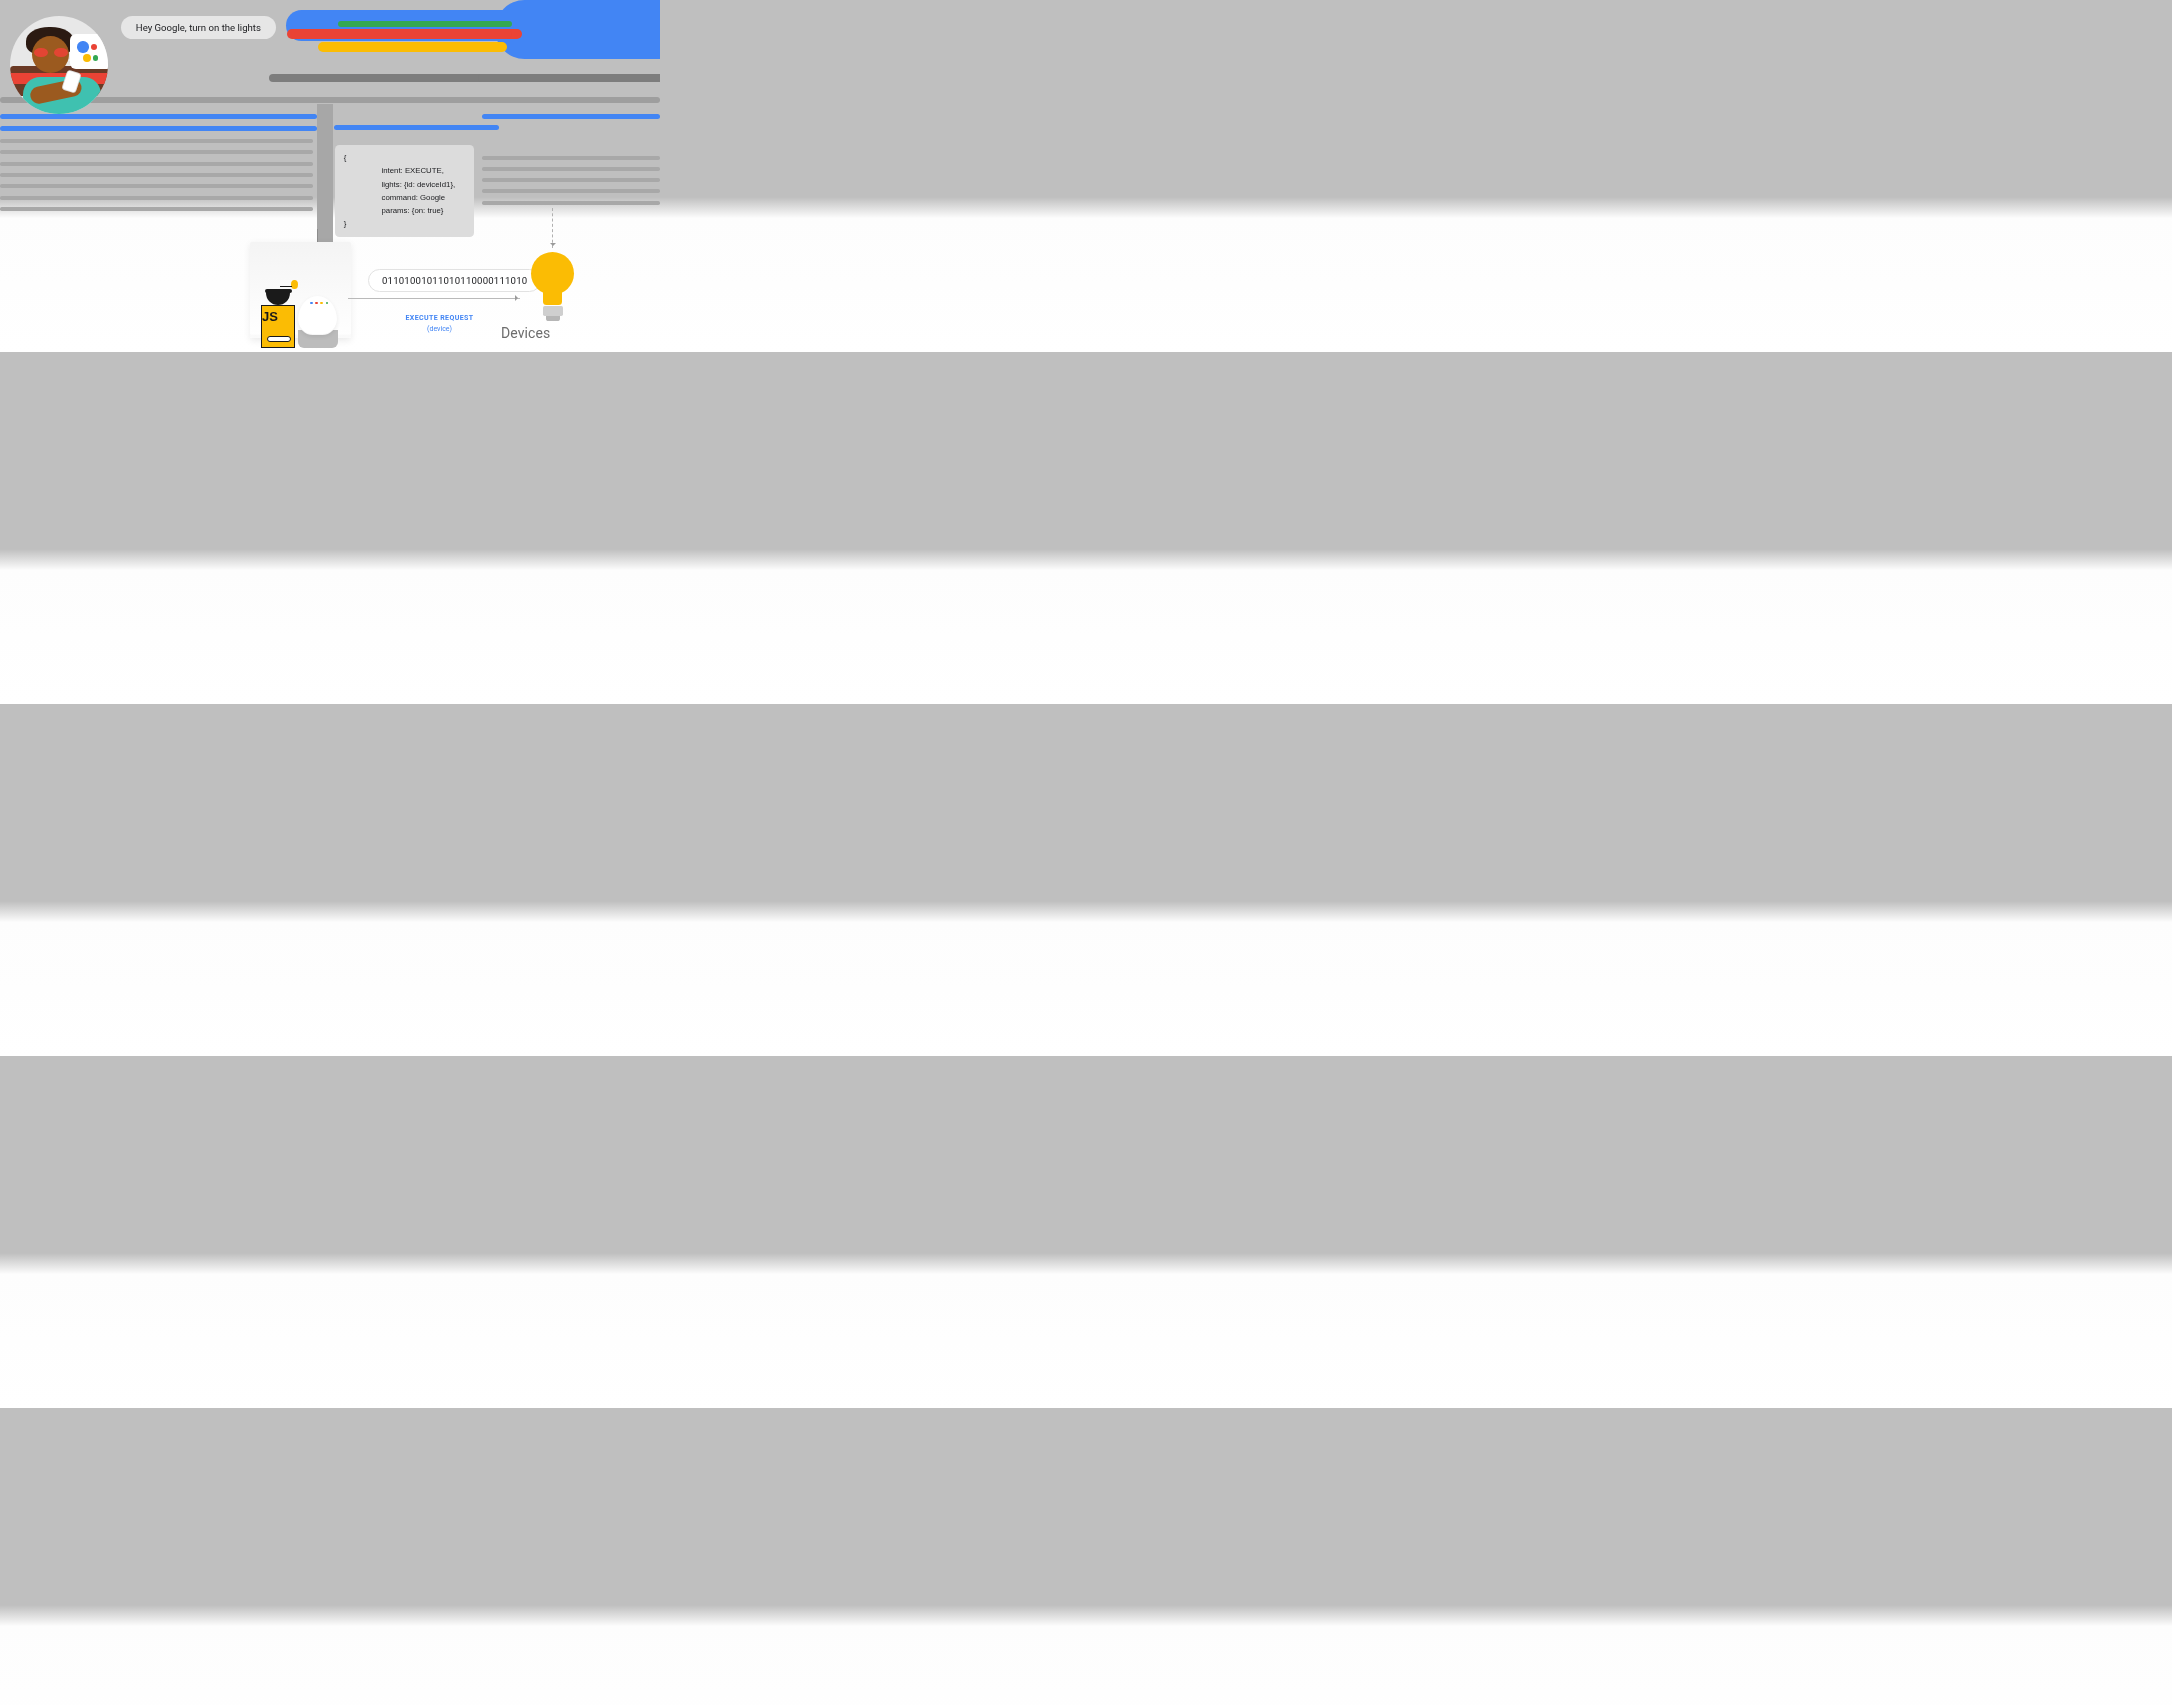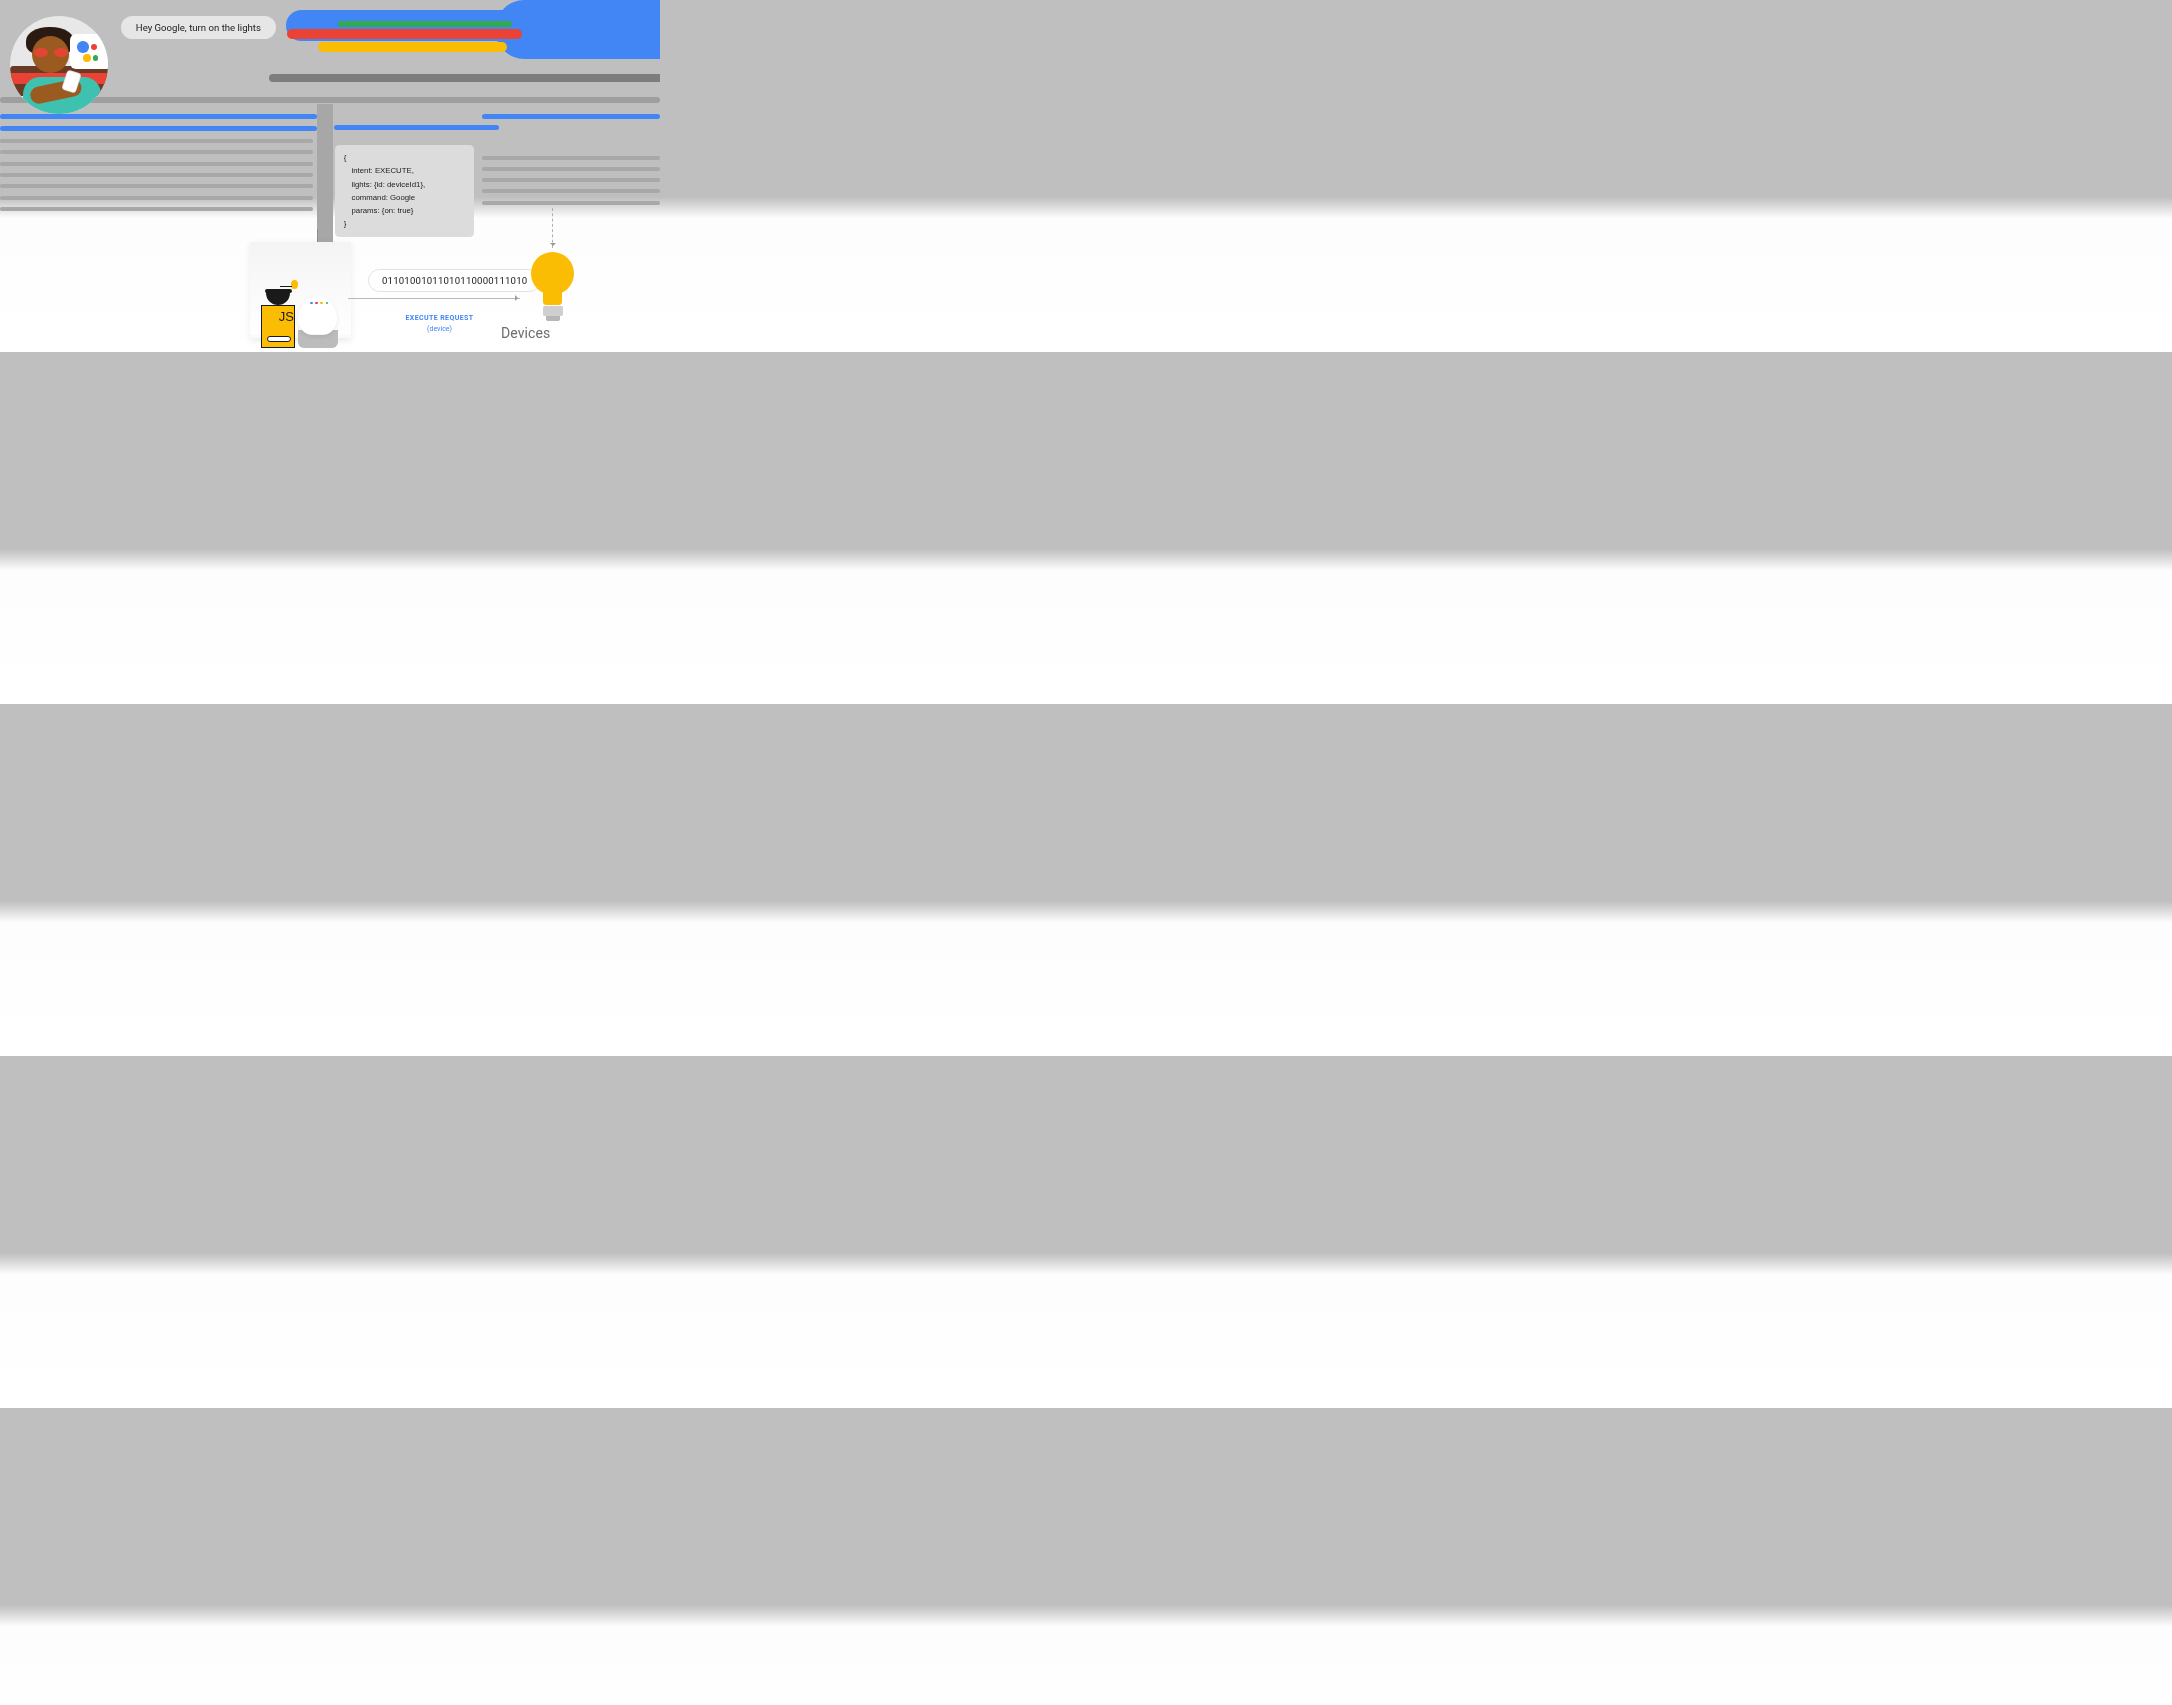--- a/index.html
+++ b/index.html
@@ -87,21 +87,21 @@
   font-size: 9.6px; color:#202124;
 }
 
 
 .json-box {
   position:absolute; top: 145px; left: 335px;
   width: 139px; background: #dcdcdc; border-radius: 4.3px;
   padding: 6px 8.7px; font-size: 7.8px; color:#202124;
   font-family: 'Google Sans', Arial, sans-serif; line-height: 1.7;
 }
-.json-box .ind { padding-left: 7.8px; }
+.json-box .ind { padding-left: 7.8px; margin-left: 30px; }
 
 
 .pipe {
   position:absolute; top: 104px; left: 317px; width: 15.6px; height: 139px;
   background: #a7a7a7;
 }
 .arrow-down {
   position:absolute; top: 229px; left: 317px; width:0.9px; height:20px; background:#8c8c8c;
 }
 .arrow-down::after{
@@ -114,21 +114,21 @@
   position:absolute; top: 242px; left: 250px;
   width: 101px; height: 96px;
   background: linear-gradient(to bottom,#f4f4f4,#fff);
   border-radius:1.7px;
   box-shadow: 0 2.6px 7px rgba(0,0,0,.08), inset 0 -3.5px 0 rgba(0,0,0,.02);
 }
 
 
 .grinder { position:absolute; bottom:4.3px; left:261px; }
 .grinder-body { width:34px; height:43px; background:#fbbc04; border:1.7px solid #1a1a1a; position:relative;}
-.grinder-body .label { position:absolute; top:3.5px; left:0; width:100%; text-align:right; font-weight:400; font-size:13px; color:#1a1a1a; font-family: Arial Black, Arial, sans-serif; padding-left: 16px;}
+.grinder-body .label { position:absolute; top:3.5px; left:0; width:100%; text-align:left; font-weight:700; font-size:13px; color:#1a1a1a; font-family: Arial Black, Arial, sans-serif;}
 .grinder-tray { position:absolute; bottom:4.3px; left:5.2px; width:23.5px; height:6px; background:#fff; border:1.3px solid #1a1a1a; border-radius:3.5px;}
 .grinder-bowl { position:absolute; top:-13px; left:5.2px; width:23.5px; height:13px; background:#1a1a1a; border-radius:0 0 13px 13px;}
 .grinder-bowl::before{ content:''; position:absolute; top:-2.6px; left:-1.7px; width:27px; height:4.3px; background:#1a1a1a; border-radius:2.2px;}
 .grinder-handle { position:absolute; top:-19px; left:19px; width:12px; height:1.3px; background:#1a1a1a; }
 .grinder-knob { position:absolute; top:-25px; left:29.5px; width:7px; height:9.6px; background:#fbbc04; border-radius:50%;}
 
 
 .speaker { position:absolute; bottom:4.3px; left: 298px; }
 .speaker-top { width:39px; height:39px; background:#fff; border-radius:50% 50% 38% 38% / 60% 60% 40% 40%; box-shadow: inset 0 -0.9px 0 rgba(0,0,0,.04), 0 1.7px 4.3px rgba(0,0,0,.08); position:relative;}
 .speaker-dots { position:absolute; top:6px; left:12px; display:flex; gap:2.6px;}

